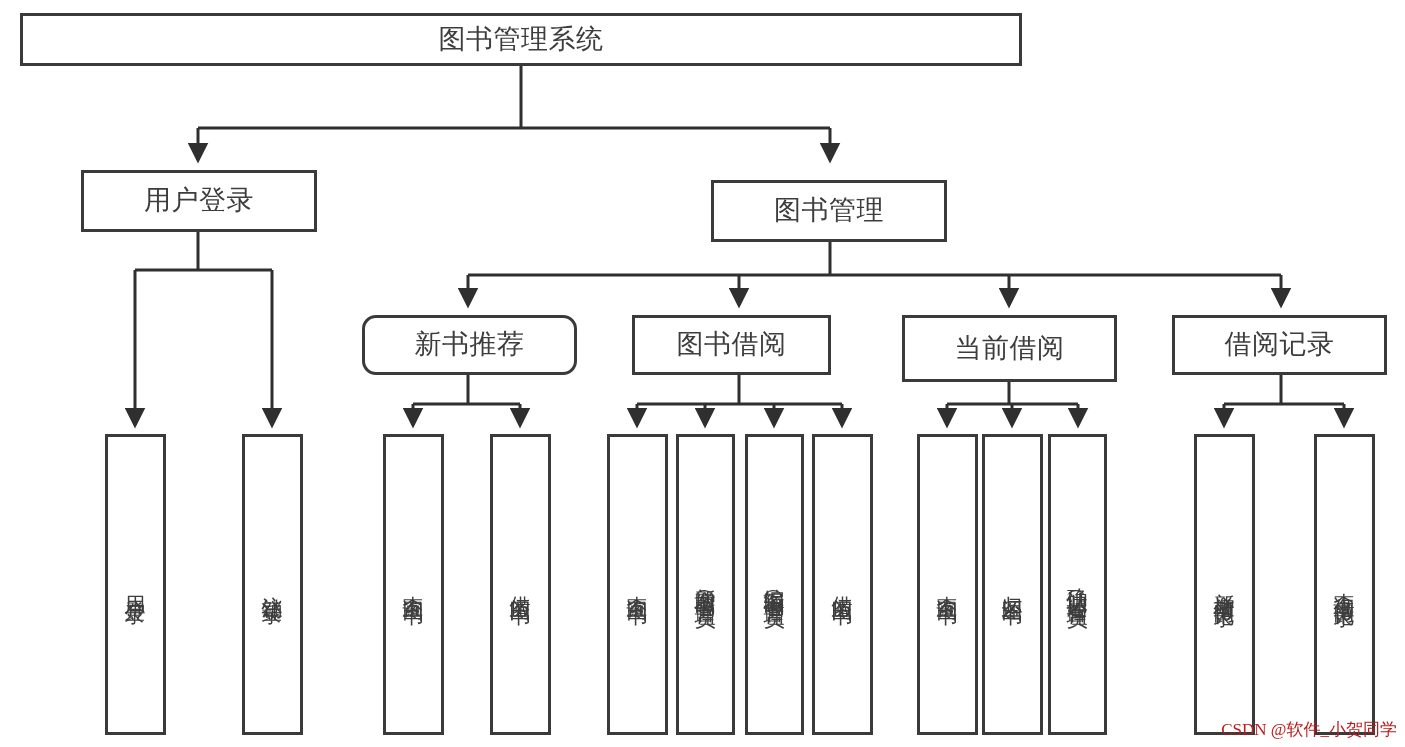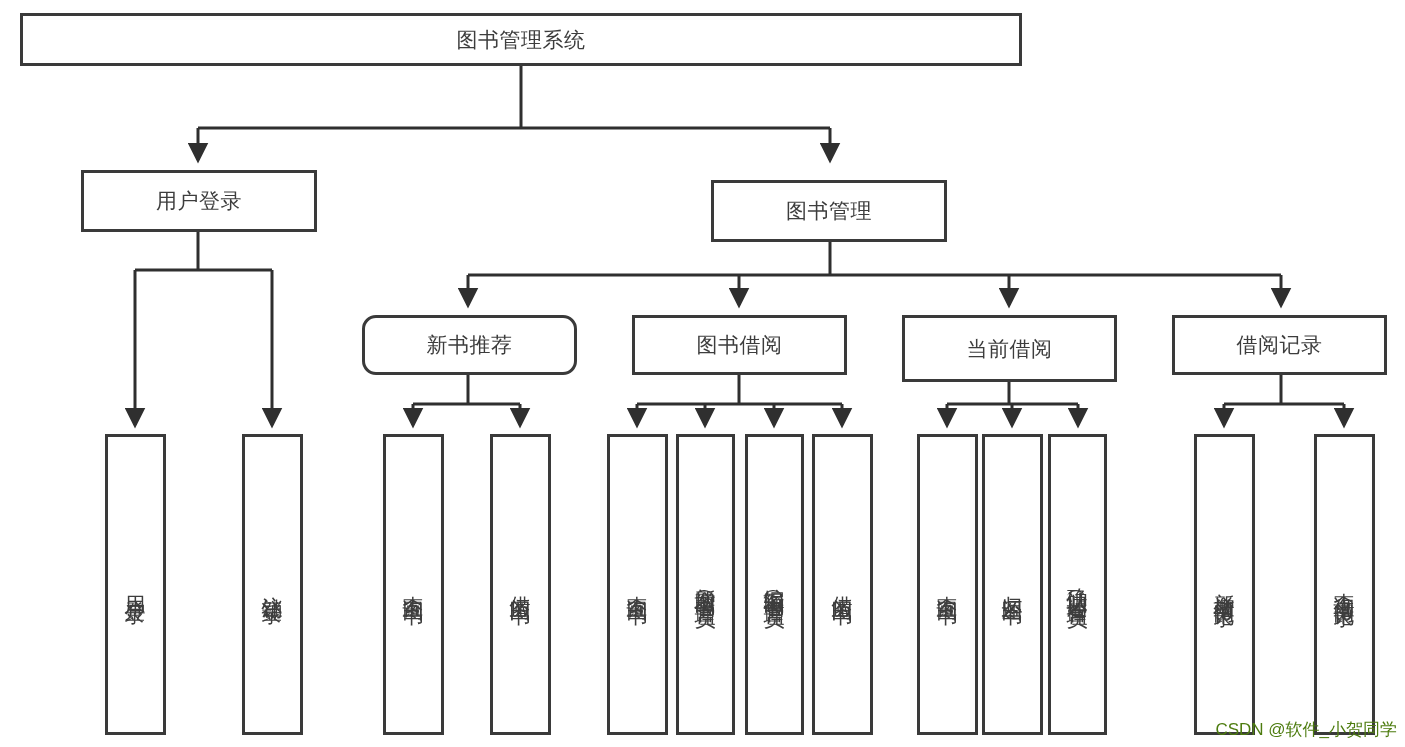--- a/index.html
+++ b/index.html
@@ -30,21 +30,21 @@
     position: absolute;
     box-sizing: border-box;
     border: 3px solid #3a3a3a;
     background: #ffffff;
     display: flex;
     align-items: center;
     justify-content: center;
     z-index: 2;
   }
   .node-label {
-    font-size: 21px;
+    font-size: 27px;
     line-height: 1.1;
     color: #3d3d3d;
     letter-spacing: 0.5px;
     white-space: nowrap;
   }
   
   .leaf .node-label {
     writing-mode: vertical-rl;
     text-orientation: upright;
     white-space: nowrap;
@@ -55,24 +55,24 @@
   }
   .leaf {
     align-items: center;
     justify-content: center;
   }
   .watermark {
     position: absolute;
     right: 8px;
     bottom: 6px;
     font-size: 17px;
-    color: #4d7c0f;
+    color: #b91c1c;
     z-index: 5;
     white-space: nowrap;
-    font-family: Liberation Sans, sans-serif;
+    font-family: Liberation Serif, serif;
   }
 </style>
 </head>
 <body>
 
 <div id="canvas">
 
   <svg id="wires" viewBox="0 0 1405 747">
     <defs>
       <marker id="arrow" viewBox="0 0 12 12" refX="10" refY="6" markerWidth="7" markerHeight="7" orient="auto-start-reverse">
@@ -132,21 +132,21 @@
   </div>
 
   <div class="node" style="left:711px; top:180px; width:236px; height:62px;">
     <span class="node-label">图书管理</span>
   </div>
 
   <div class="node" style="left:362px; top:315px; width:215px; height:60px;border-radius:14px;">
     <span class="node-label">新书推荐</span>
   </div>
 
-  <div class="node" style="left:632px; top:315px; width:215px; height:60px;">
+  <div class="node" style="left:632px; top:315px; width:199px; height:60px;">
     <span class="node-label">图书借阅</span>
   </div>
 
   <div class="node" style="left:902px; top:315px; width:215px; height:67px;">
     <span class="node-label">当前借阅</span>
   </div>
 
   <div class="node" style="left:1172px; top:315px; width:215px; height:60px;">
     <span class="node-label">借阅记录</span>
   </div>

